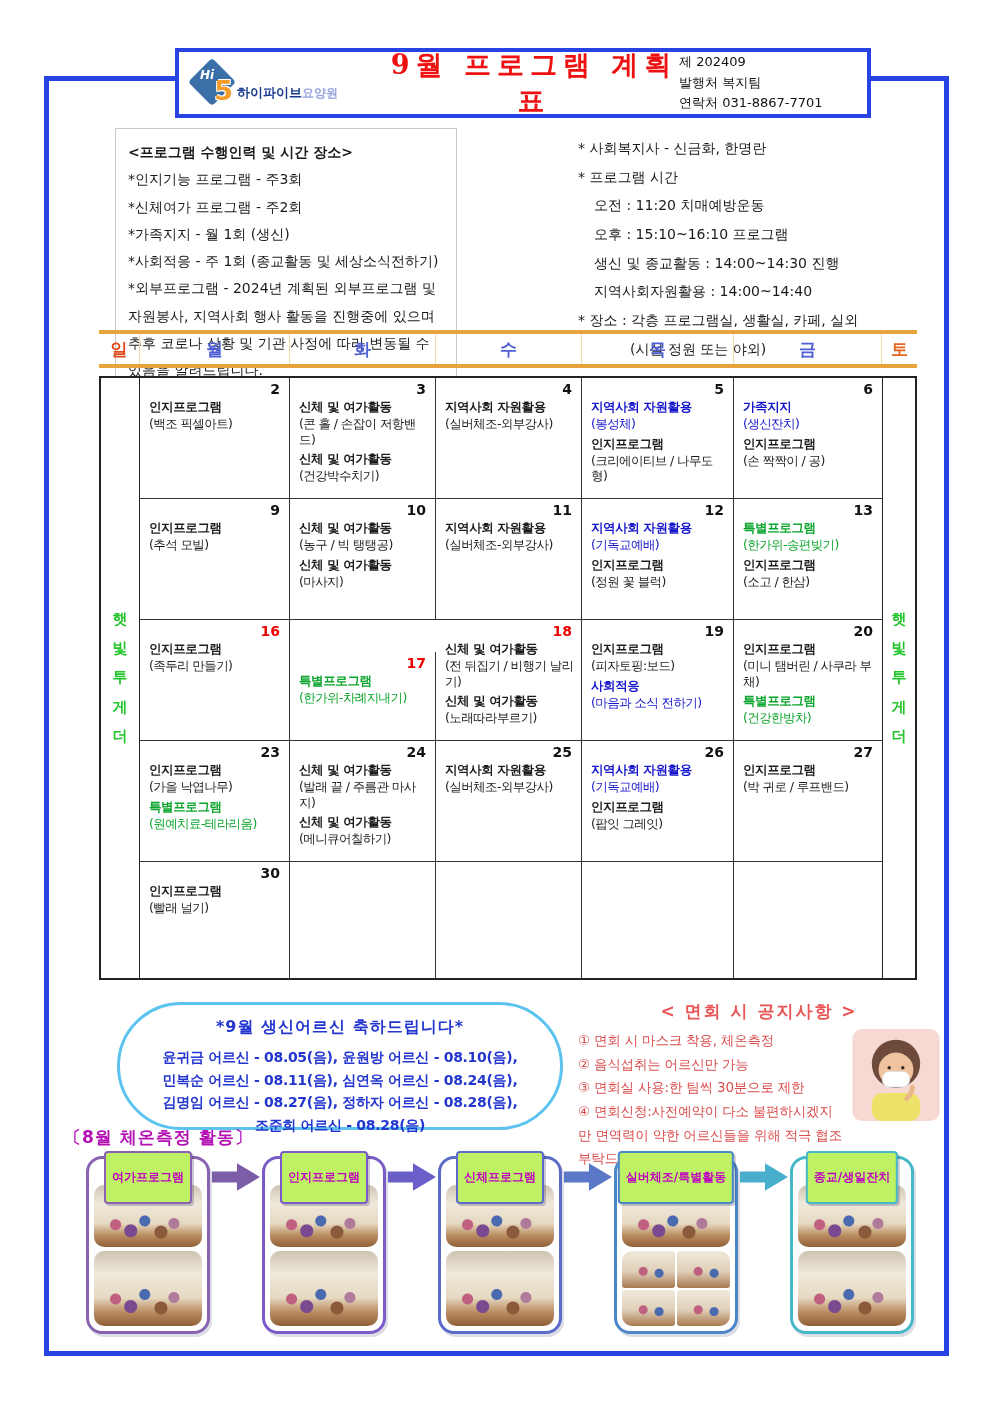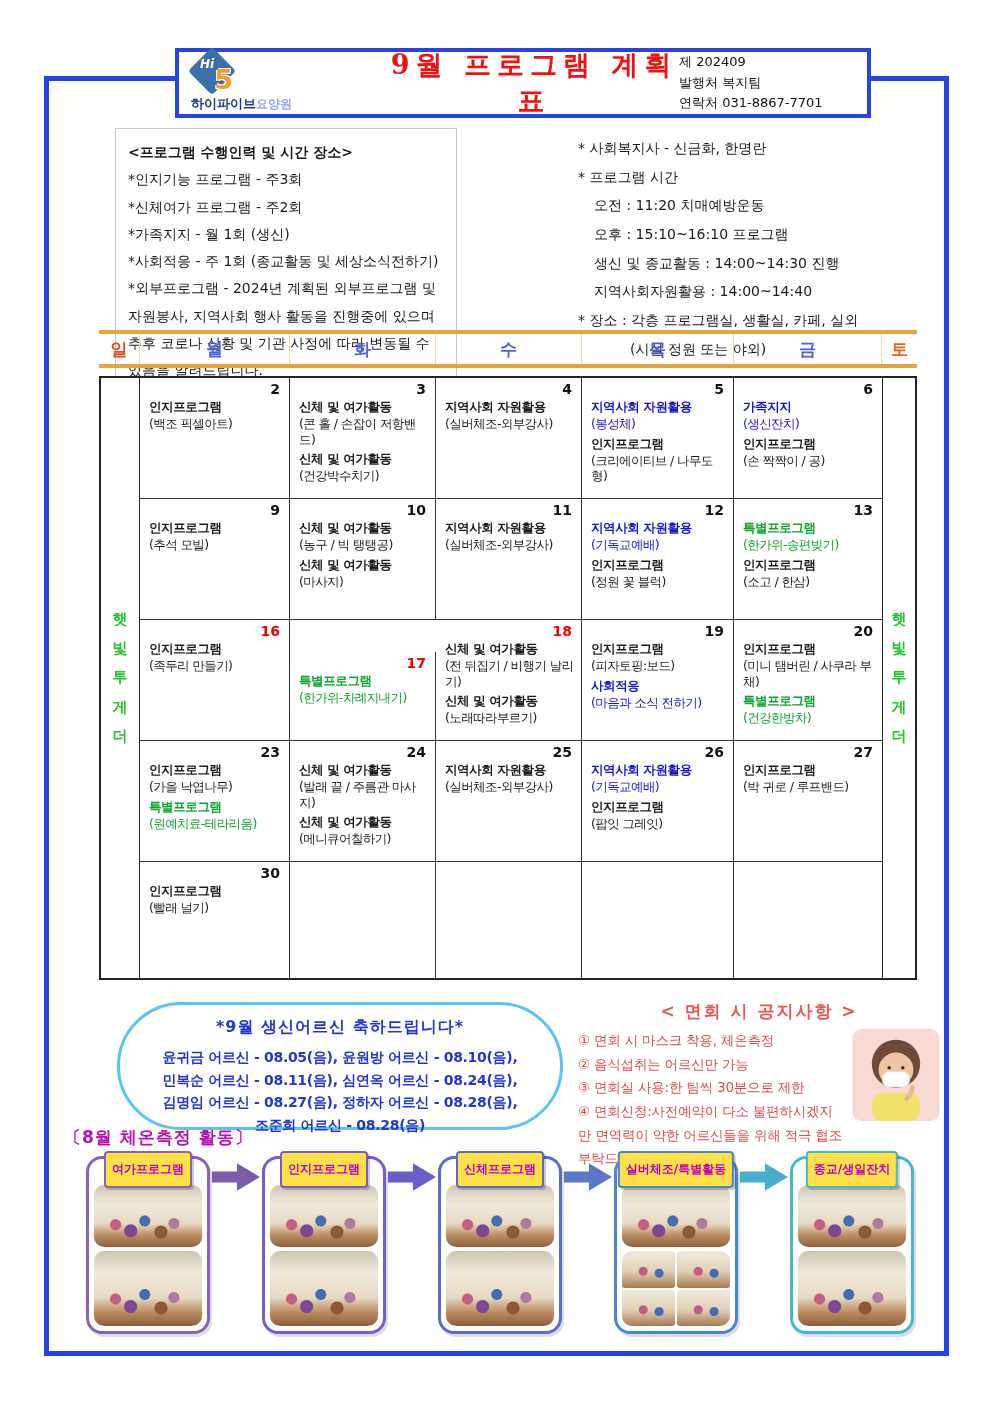--- a/index.html
+++ b/index.html
@@ -5,21 +5,21 @@
   * { margin:0; padding:0; box-sizing:border-box; }
   html,body { background:#fff; }
   body { font-family:"DejaVu Sans","Liberation Sans",sans-serif; color:#1a1a1a; }
   .page { position:relative; width:992px; height:1403px; margin:0 auto; background:#fff; overflow:hidden; }
 
   
   .page-border { position:absolute; left:44px; top:76px; width:905px; height:1280px; border:5px solid #2743e4; }
 
   
   .header-box { position:absolute; left:175px; top:48px; width:696px; height:70px; background:#fff; border:4px solid #2743e4; display:flex; align-items:center; z-index:5; padding:0 10px; }
-  .logo-wrap { display:flex; width:200px;flex-direction:column; }
+  .logo-wrap { display:flex; align-items:flex-end; width:200px; }
   .logo-diamond { position:relative; width:46px; height:46px; flex:0 0 46px; }
   .logo-diamond .dia { position:absolute; left:6px; top:5px; width:34px; height:34px; background:#3a6fa8; transform:rotate(45deg); border-radius:4px; }
   .logo-diamond .hi { position:absolute; left:11px; top:8px; font-style:italic; font-weight:bold; color:#fff; font-size:12px; z-index:2; }
   .logo-diamond .five { position:absolute; right:2px; bottom:0px; color:#f59d2a; font-weight:bold; font-size:27px; z-index:2; text-shadow:1px 1px 0 #fff,-1px 1px 0 #fff,1px -1px 0 #fff; }
   .logo-name { font-size:13px; font-weight:bold; color:#173a8f; white-space:nowrap; margin-left:2px; margin-bottom:4px; }
   .logo-name .sub { color:#96a2df; font-size:12px; }
   .header-title { flex:1; text-align:center; color:#ee1111; font-weight:bold; font-size:27px; letter-spacing:6px; font-family:"DejaVu Serif","Liberation Serif",serif; }
   .header-meta { width:178px; font-size:13px; line-height:1.6; color:#111; }
 
   
@@ -59,21 +59,21 @@
   
   .notice { position:absolute; left:578px; top:1000px; width:362px; }
   .notice .nt { text-align:center; color:#e85555; font-weight:bold; font-size:17px; letter-spacing:2px; margin-bottom:6px; }
   .notice .fig { float:right; width:88px; height:92px; margin:0 0 4px 8px; }
   .notice .nl { color:#d94f4f; font-size:13.5px; line-height:1.75; letter-spacing:-0.2px; }
 
   
   .aug-title { position:absolute; left:64px; top:1126px; color:#b410b4; font-weight:bold; font-size:17px; letter-spacing:1px; }
   .aug-row { position:absolute; left:86px; top:1156px; width:830px; display:flex; align-items:flex-start; }
   .panel { position:relative; width:124px; height:178px; border-radius:16px; background:#fff; padding:26px 5px 5px; box-shadow:2px 3px 0 rgba(120,120,160,0.25); }
-  .panel .plabel { position:absolute; top:-8px; left:50%; transform:translateX(-50%); background:#fde047; border:2px solid currentColor; border-radius:4px; padding:8px 6px; font-weight:bold; font-size:12px; white-space:nowrap; box-shadow:2px 2px 0 rgba(40,40,80,0.25); z-index:3; }
+  .panel .plabel { position:absolute; top:-8px; left:50%; transform:translateX(-50%); background:#bef264; border:2px solid currentColor; border-radius:4px; padding:16px 6px; font-weight:bold; font-size:12px; white-space:nowrap; box-shadow:2px 2px 0 rgba(40,40,80,0.25); z-index:3; }
   .panel .plabel span { color:#c000c0; }
   .photos { display:flex; flex-direction:column; gap:4px; height:100%; }
   .photo { border-radius:10px; flex:1;
     background:
       radial-gradient(circle at 20% 64%, #c06080 0 5px, rgba(0,0,0,0) 6px),
       radial-gradient(circle at 47% 58%, #4a6ab0 0 5px, rgba(0,0,0,0) 6px),
       radial-gradient(circle at 74% 62%, #b07a9a 0 5px, rgba(0,0,0,0) 6px),
       radial-gradient(circle at 34% 74%, #7a4a90 0 6px, rgba(0,0,0,0) 7px),
       radial-gradient(circle at 62% 76%, #8a5a3a 0 6px, rgba(0,0,0,0) 7px),
       linear-gradient(180deg,#cfc4b2 0%,#efe9db 30%,#e6d9c2 62%,#b98a5e 82%,#90603c 100%);

